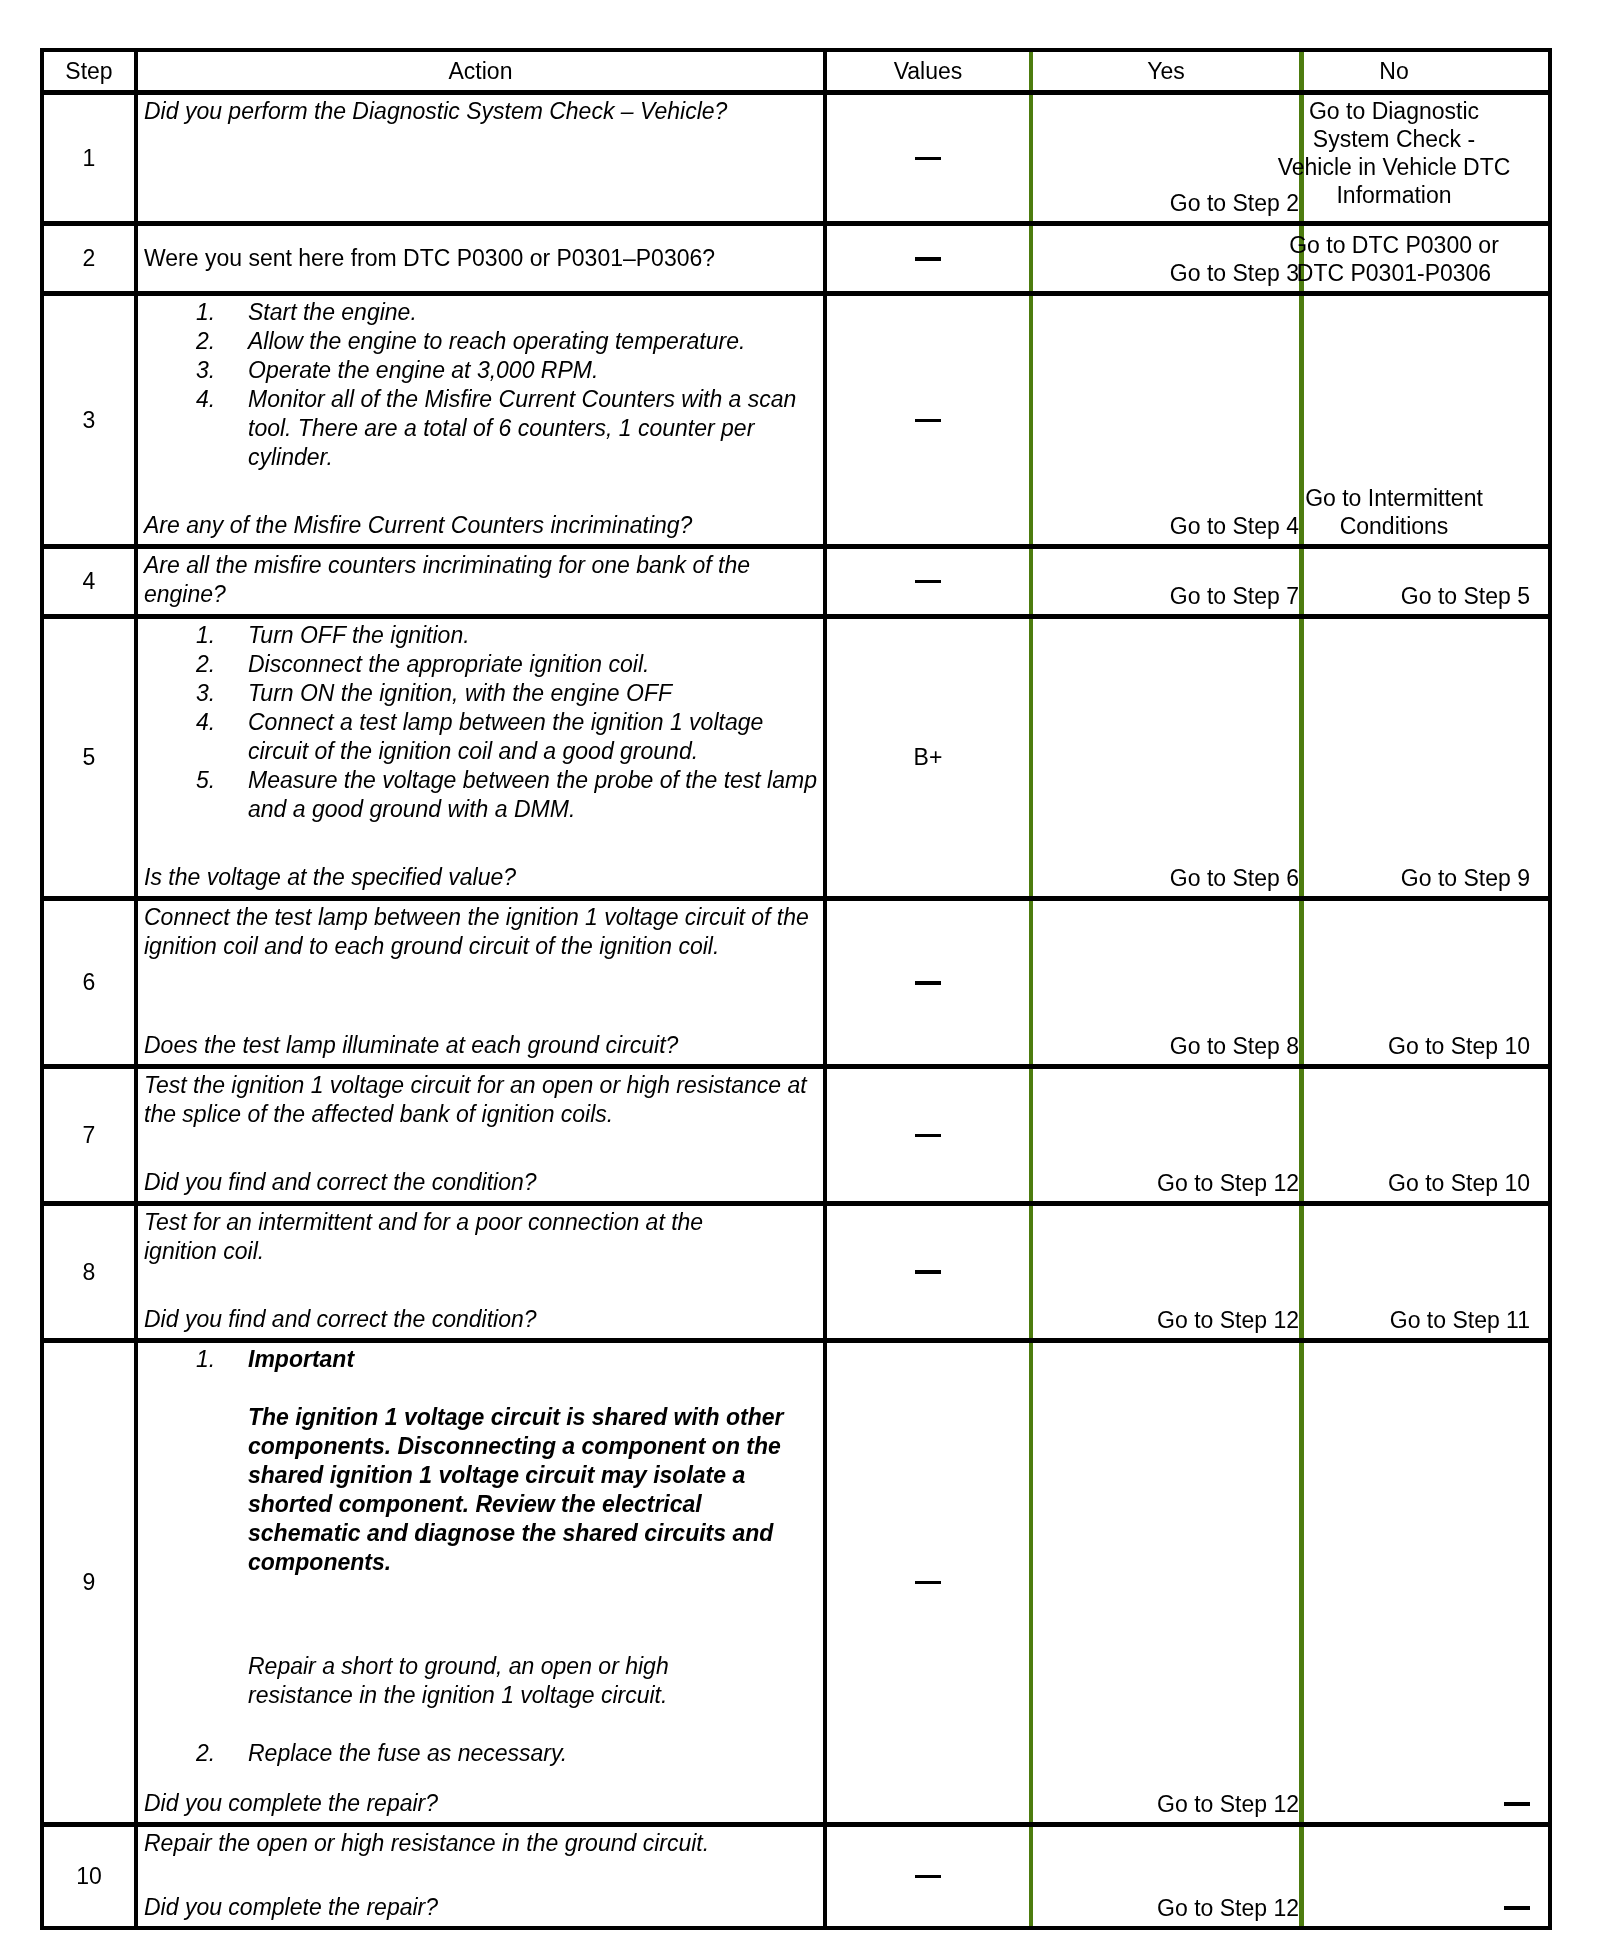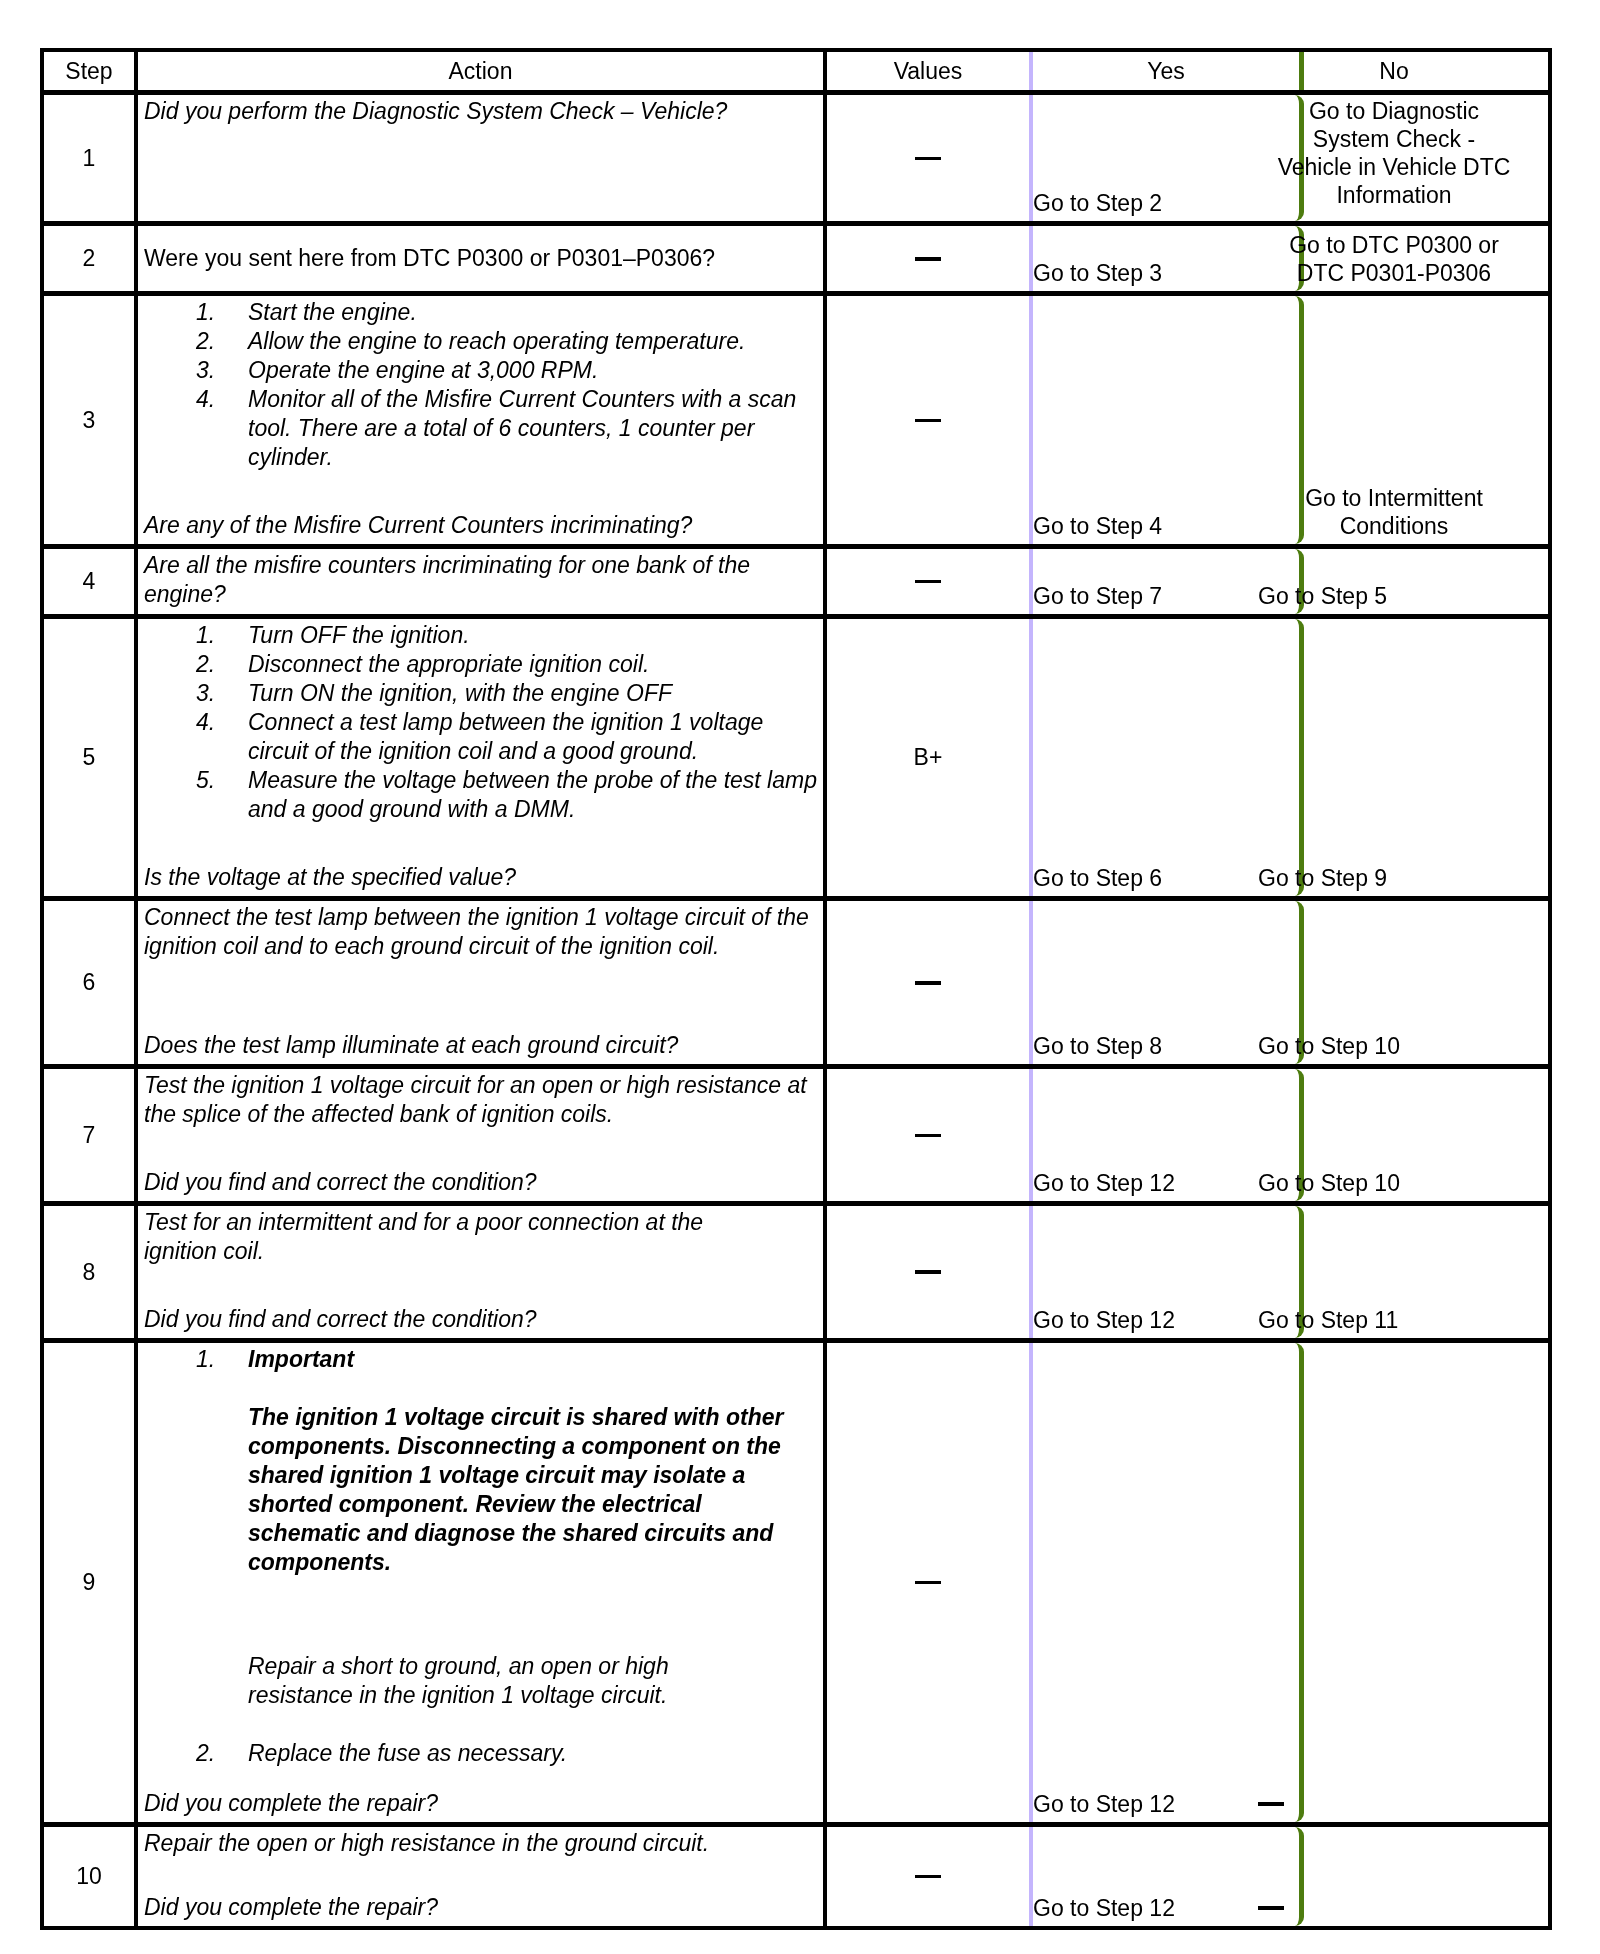--- a/index.html
+++ b/index.html
@@ -5,28 +5,28 @@
   html, body { margin: 0; padding: 0; background: #ffffff; }
   body { width: 1600px; height: 1954px; position: relative; overflow: hidden;
          font-family: "Liberation Sans", sans-serif; color: #000; }
   .table { position: absolute; left: 40px; top: 48px; width: 1512px; height: 1882px;
            box-sizing: border-box; border: 4px solid #000; }
   .row { position: absolute; left: 0; width: 1504px; box-sizing: border-box; }
   .row.bordered { border-top: 5px solid #000; }
   .cell { position: absolute; top: 0; bottom: 0; box-sizing: border-box; }
   .c-step { left: 0; width: 94px; border-right: 4px solid #000; }
   .c-action { left: 94px; width: 689px; border-right: 4px solid #000; }
-  .c-values { left: 783px; width: 206px; border-right: 4px solid #c4b5fd; }
+  .c-values { left: 783px; width: 206px; border-right: 4px solid #4d7c0f; }
   .c-yes { left: 989px; width: 271px; border-right: 5px solid #4d7c0f; }
   .c-no { left: 1214px; width: 272px; }
   .header .cell { display: flex; align-items: center; justify-content: center;
                   font-weight: normal; font-size: 23px; }
   .center-v { display: flex; align-items: center; justify-content: center; font-size: 23px; }
-  .bottom-c { display: flex; flex-direction: column; justify-content: flex-end; align-items: flex-start;
-              text-align: center; font-size: 23px; line-height: 28px; padding-bottom: 4px; border-radius: 9px; }
+  .bottom-c { display: flex; flex-direction: column; justify-content: flex-end; align-items: flex-end;
+              text-align: center; font-size: 23px; line-height: 28px; padding-bottom: 4px; }
   .top-c { display: flex; flex-direction: column; justify-content: flex-start; align-items: center;
            text-align: center; font-size: 23px; line-height: 28px; padding-top: 2px; }
   .action { font-size: 23px; line-height: 29px; padding: 2px 6px 4px 6px;
             display: flex; flex-direction: column; justify-content: space-between; font-style: italic; }
   .list { margin: 0; padding: 0; list-style: none; }
   .list li { position: relative; padding-left: 104px; }
   .list li .num { position: absolute; left: 52px; top: 0; }
   .bold { font-weight: bold; }
   .spacer { height: 29px; }
   .dash { display: inline-block; width: 26px; height: 3px; background: #000; }

